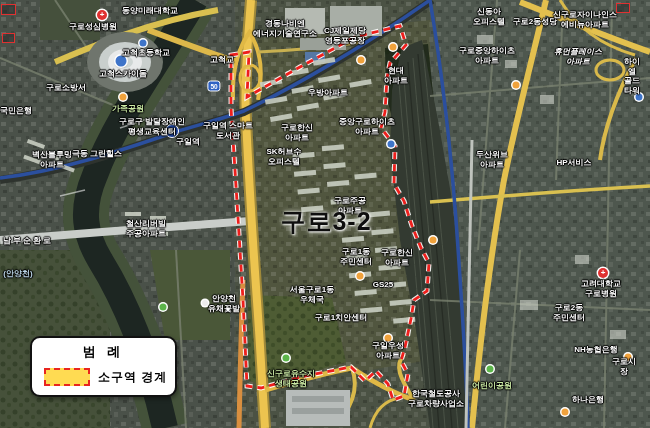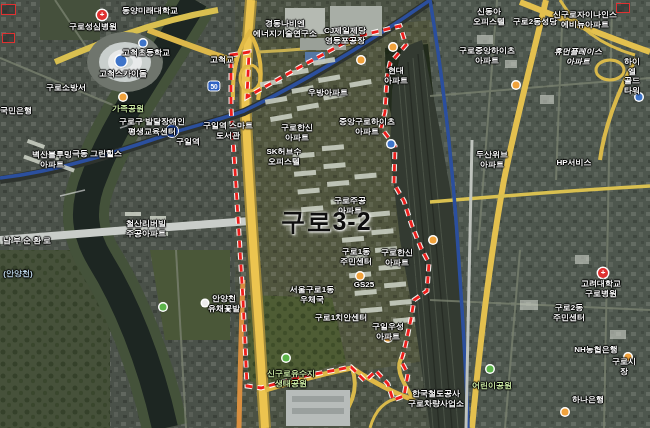--- a/index.html
+++ b/index.html
@@ -256,25 +256,25 @@
       <div class="map-label default" style="left: 297px; top: 133px;">구로한신
 아파트</div>
       <div class="map-label default" style="left: 284px; top: 157px;">SK허브수
 오피스텔</div>
       <div class="map-label default" style="left: 350px; top: 206px;">구로주공
 아파트</div>
       <div class="map-label default" style="left: 356px; top: 257px;">구로1동
 주민센터</div>
       <div class="map-label default" style="left: 397px; top: 258px;">구로한신
 아파트</div>
-      <div class="map-label default" style="left: 360px; top: 285px; padding-left: 8px;">GS25</div>
+      <div class="map-label default" style="left: 379px; top: 285px; padding-left: 8px;">GS25</div>
       <div class="map-label default" style="left: 312px; top: 295px;">서울구로1동
 우체국</div>
       <div class="map-label default" style="left: 341px; top: 318px;">구로1치안센터</div>
-      <div class="map-label default" style="left: 388px; top: 332px;">구일우성
+      <div class="map-label default" style="left: 388px; top: 351px;">구일우성
 아파트</div>
       <div class="map-label park" style="left: 291px; top: 379px;">신구로유수지
 생태공원</div>
       <div class="map-label default" style="left: 436px; top: 399px;">한국철도공사
 구로차량사업소</div>
       <div class="map-label default" style="left: 489px; top: 17px;">신동아
 오피스텔</div>
       <div class="map-label default" style="left: 527px; top: 22px; margin-left: 8px;">구로2동성당</div>
       <div class="map-label default" style="left: 585px; top: 20px;">신구로자이나인스
 에비뉴아파트</div>
@@ -315,14 +315,21 @@
       <div class="marker green" style="left: 490px; top: 369px;"></div>
       <div class="marker white" style="left: 205px; top: 303px;"></div>
     </div>
 
   <div class="line1-badge" style="left:172px;top:131px">1</div>
 
   <div class="road-shield" style="left:214px;top:86px">50</div>
 
   <div class="map-label big" style="left:326px;top:221px">구로3-2</div>
 
+  <div id="legend">
+    <div class="title">범 례</div>
+    <div class="row">
+      <div class="swatch"></div>
+      <div class="row-label">소구역 경계</div>
+    </div>
+  </div>
 
 </div>
 
 </body></html>

